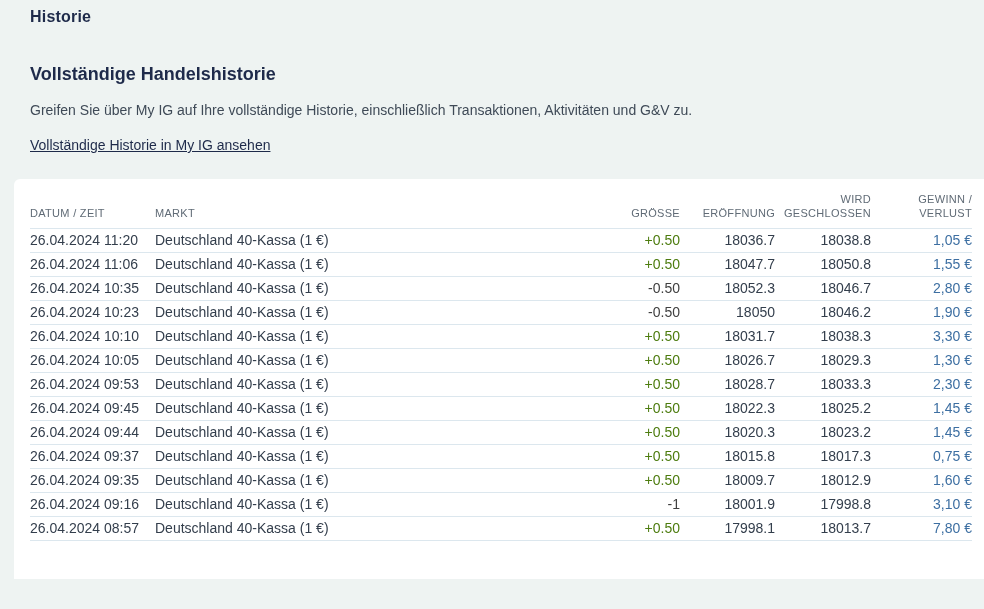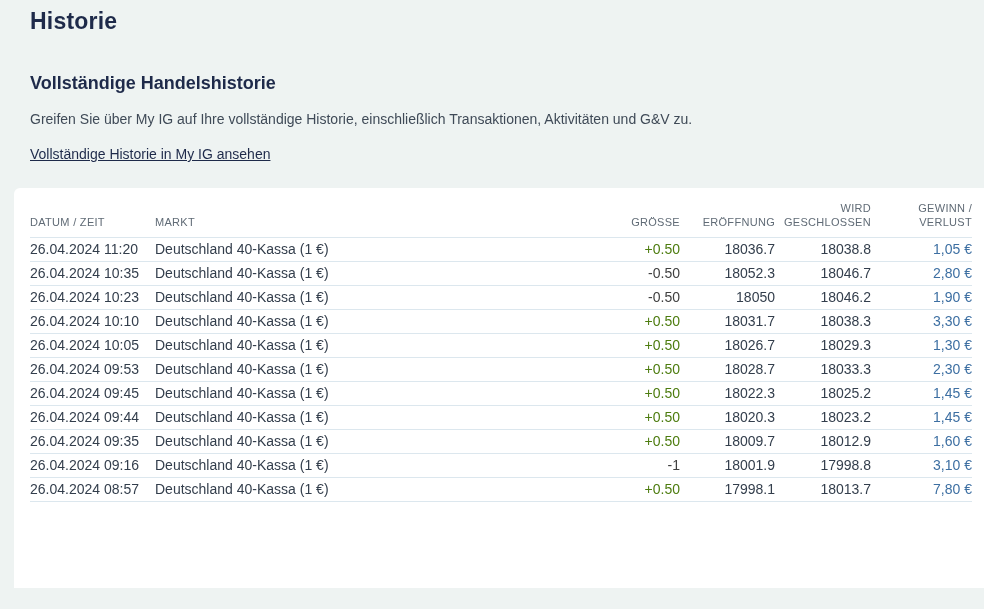--- a/index.html
+++ b/index.html
@@ -6,21 +6,21 @@
   html, body {
     width: 984px; height: 609px;
     overflow: hidden;
     background: #eef3f2;
     font-family: "Liberation Sans", sans-serif;
     color: #333e4c;
   }
   .page { padding: 8px 0 0 0; }
   .page-title {
     margin: 0 0 0 30px;
-    font-size: 23px;
+    font-size: 16px;
     font-weight: 700;
     color: #1e2a4a;
     letter-spacing: 0.2px;
   }
   .section-heading {
     margin: 38px 0 0 30px;
     font-size: 18px;
     font-weight: 700;
     color: #1e2a4a;
   }
@@ -122,20 +122,28 @@
 
           <tr>
             <td>26.04.2024 11:20</td>
             <td>Deutschland 40-Kassa (1 €)</td>
             <td class="num size">+0.50</td>
             <td class="num">18036.7</td>
             <td class="num">18038.8</td>
             <td class="num pnl">1,05 €</td>
           </tr>
 
+          <tr>
+            <td>26.04.2024 11:06</td>
+            <td>Deutschland 40-Kassa (1 €)</td>
+            <td class="num size">+0.50</td>
+            <td class="num">18047.7</td>
+            <td class="num">18050.8</td>
+            <td class="num pnl">1,55 €</td>
+          </tr>
 
           <tr>
             <td>26.04.2024 10:35</td>
             <td>Deutschland 40-Kassa (1 €)</td>
             <td class="num size neg">-0.50</td>
             <td class="num">18052.3</td>
             <td class="num">18046.7</td>
             <td class="num pnl">2,80 €</td>
           </tr>
 
@@ -186,20 +194,28 @@
 
           <tr>
             <td>26.04.2024 09:44</td>
             <td>Deutschland 40-Kassa (1 €)</td>
             <td class="num size">+0.50</td>
             <td class="num">18020.3</td>
             <td class="num">18023.2</td>
             <td class="num pnl">1,45 €</td>
           </tr>
 
+          <tr>
+            <td>26.04.2024 09:37</td>
+            <td>Deutschland 40-Kassa (1 €)</td>
+            <td class="num size">+0.50</td>
+            <td class="num">18015.8</td>
+            <td class="num">18017.3</td>
+            <td class="num pnl">0,75 €</td>
+          </tr>
 
           <tr>
             <td>26.04.2024 09:35</td>
             <td>Deutschland 40-Kassa (1 €)</td>
             <td class="num size">+0.50</td>
             <td class="num">18009.7</td>
             <td class="num">18012.9</td>
             <td class="num pnl">1,60 €</td>
           </tr>
 

